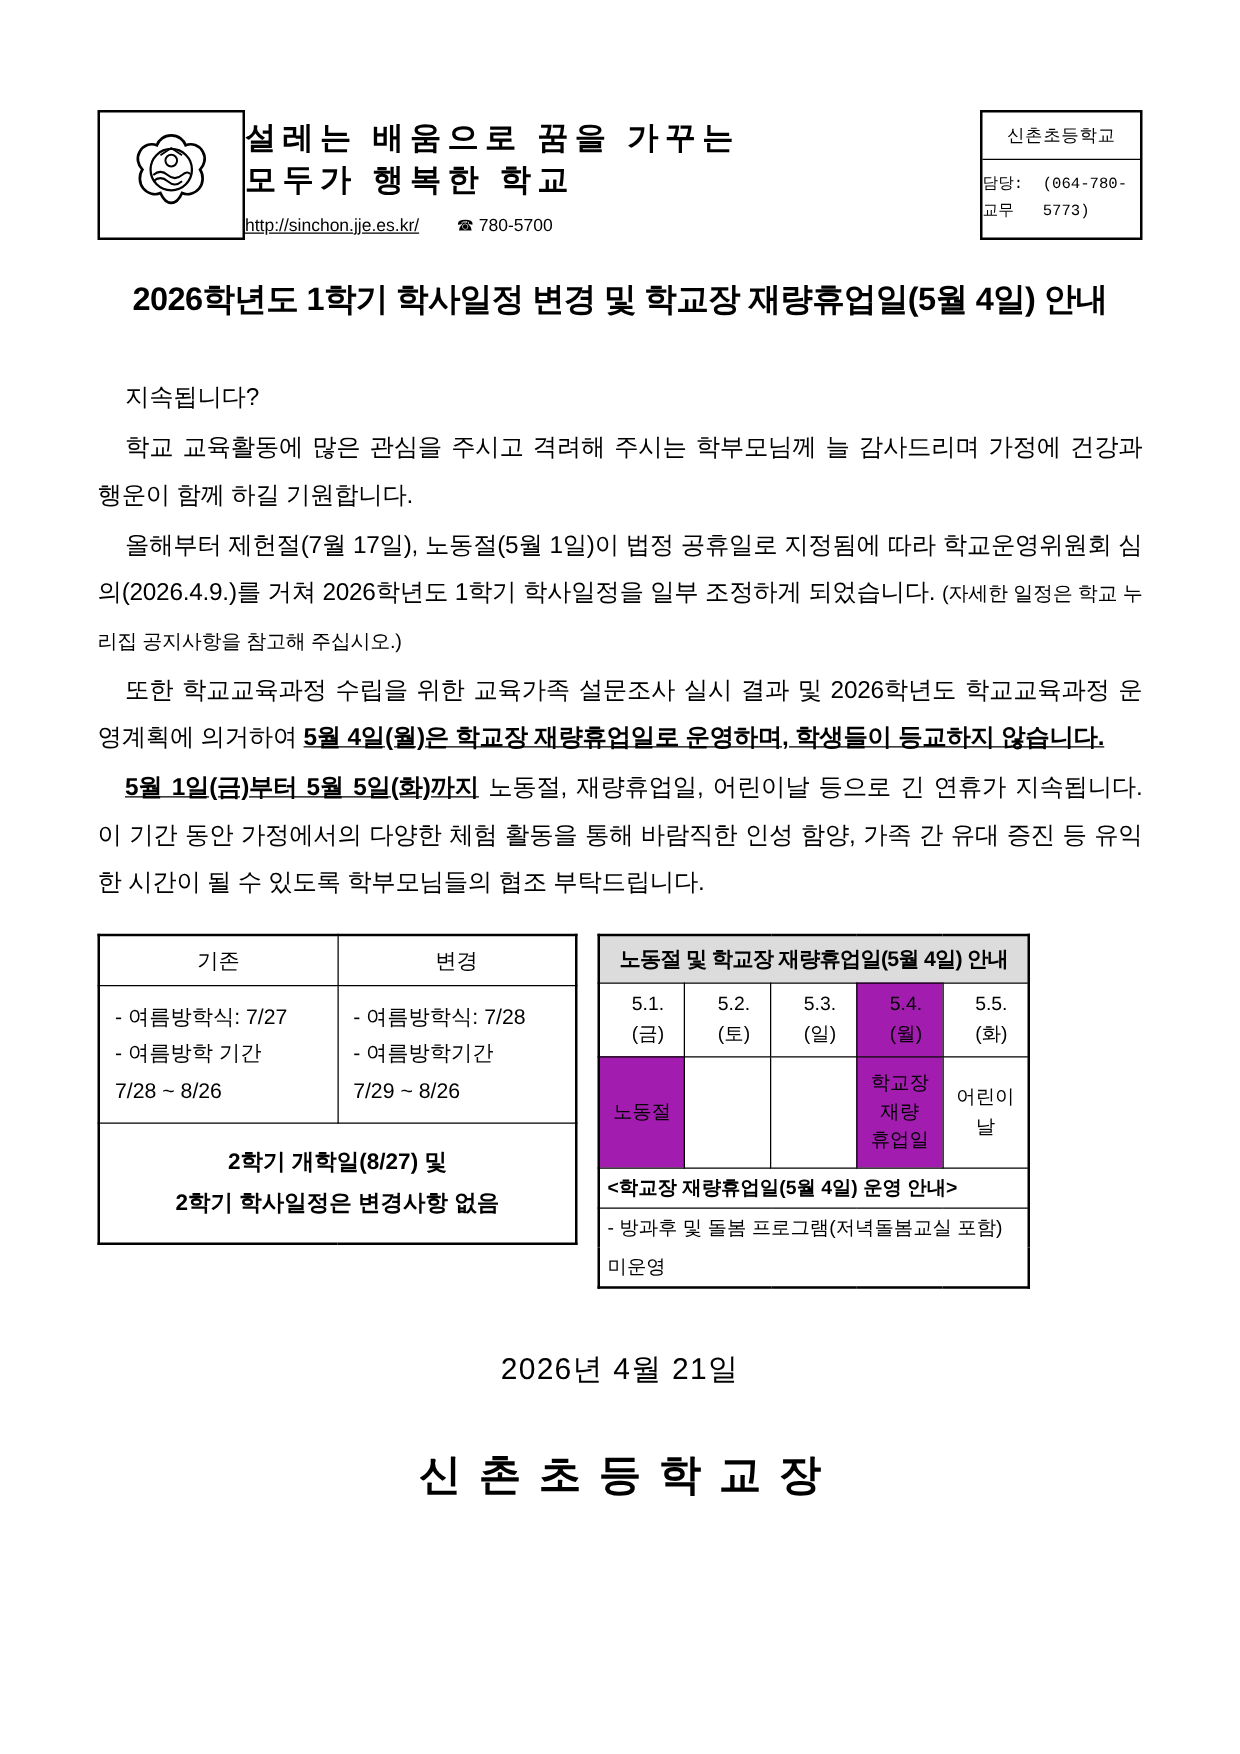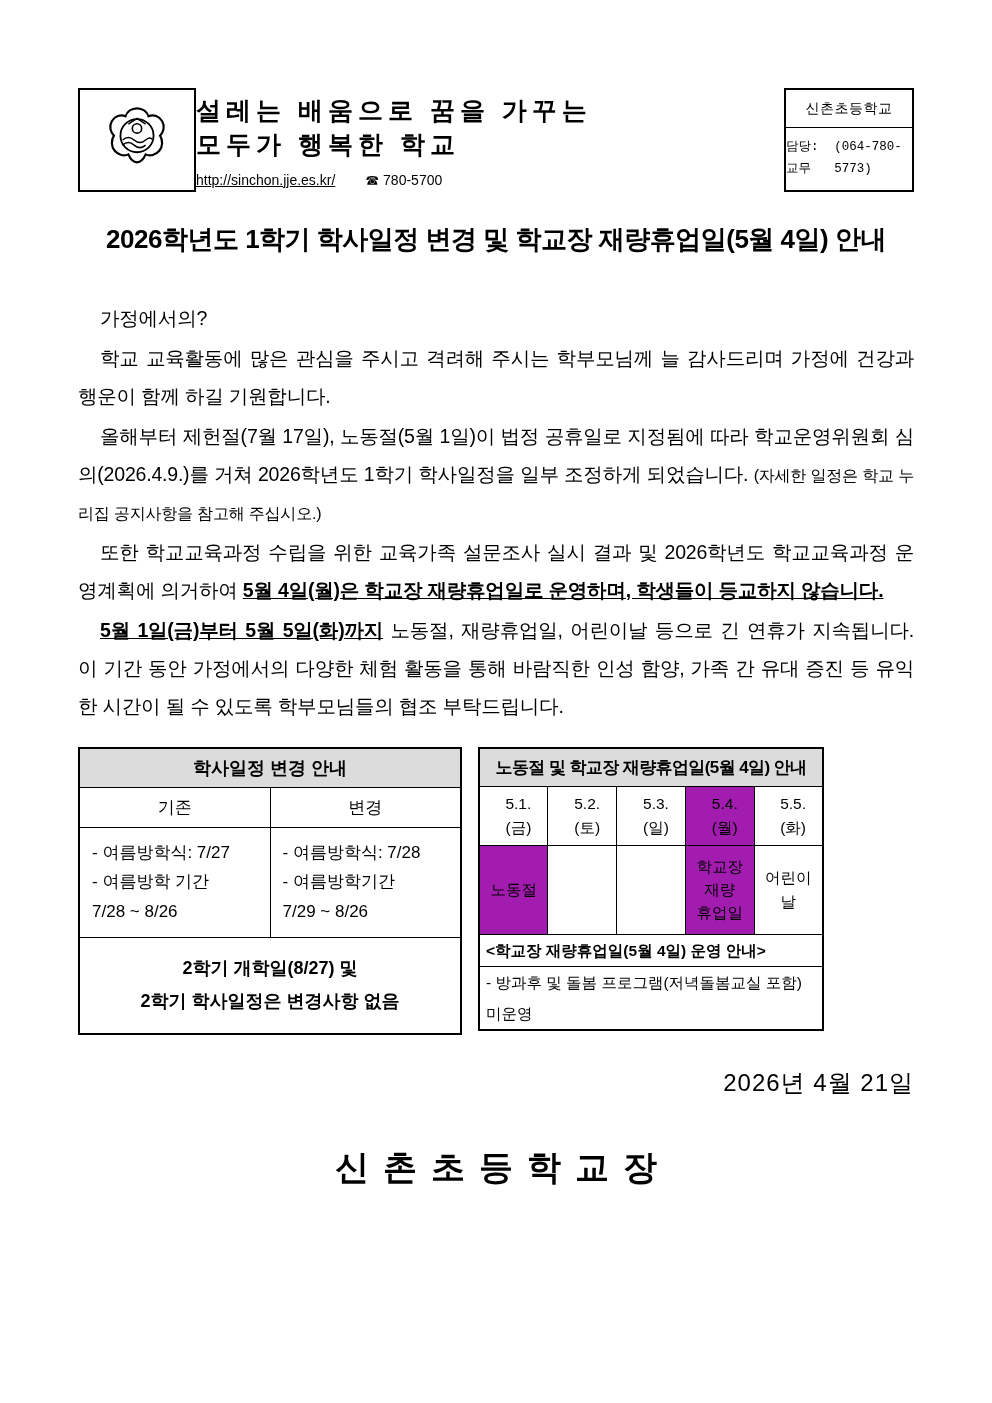--- a/index.html
+++ b/index.html
@@ -220,22 +220,22 @@
   }
   .right-table .noteline.nb {
     border-bottom: none;
   }
   .right-table .noteline.nt {
     border-top: none;
   }
 
   
   .date-line {
-    margin-top: 32px;
-    text-align: right;
+    margin-top: 48px;
+    text-align: center;
     font-size: 24px;
     letter-spacing: 1px;
   }
   .signature {
     margin-top: 46px;
     text-align: center;
     font-size: 34px;
     font-weight: bold;
     letter-spacing: 14px;
     padding-left: 14px;
@@ -273,34 +273,31 @@
       <div class="school-sub">
         <div>담당: 교무</div>
         <div>(064-780-5773)</div>
       </div>
     </div>
   </div>
 
   <div class="doc-title">2026학년도 1학기 학사일정 변경 및 학교장 재량휴업일(5월 4일) 안내</div>
 
   <div class="body-text">
-    <p class="para">가정에서의?</p>
+    <p class="para">지속됩니다?</p>
     <p class="para">학교 교육활동에 많은 관심을 주시고 격려해 주시는 학부모님께 늘 감사드리며 가정에 건강과 행운이 함께 하길 기원합니다.</p>
     <p class="para"><span>올해부터 제헌절(7월 17일), 노동절(5월 1일)이 법정 공휴일로 지정됨에 따라 학교운영위원회 심의(2026.4.9.)를 거쳐 2026학년도 1학기 학사일정을 일부 조정하게 되었습니다. </span><span class="small-note">(자세한 일정은 학교 누리집 공지사항을 참고해 주십시오.)</span></p>
     <p class="para"><span>또한 학교교육과정 수립을 위한 교육가족 설문조사 실시 결과 및 2026학년도 학교교육과정 운영계획에 의거하여 </span><span class="u-bold">5월 4일(월)은 학교장 재량휴업일로 운영하며, 학생들이 등교하지 않습니다.</span></p>
     <p class="para"><span class="u-plain">5월 1일(금)부터 5월 5일(화)까지</span><span> 노동절, 재량휴업일, 어린이날 등으로 긴 연휴가 지속됩니다. 이 기간 동안 가정에서의 다양한 체험 활동을 통해 바람직한 인성 함양, 가족 간 유대 증진 등 유익한 시간이 될 수 있도록 학부모님들의 협조 부탁드립니다.</span></p>
   </div>
 
   <div class="tables-row">
 
     <table class="tbl left-table">
       <tbody>
-          <tr>
-        <td class="hdr" colspan="2">학사일정 변경 안내</td>
-      </tr>
       <tr>
         <td class="sub">기존</td>
         <td class="sub">변경</td>
       </tr>
       <tr>
         <td class="cellwrap">
           <div>- 여름방학식: 7/27</div>
           <div>- 여름방학 기간</div>
           <div>7/28 ~ 8/26</div>
         </td>

